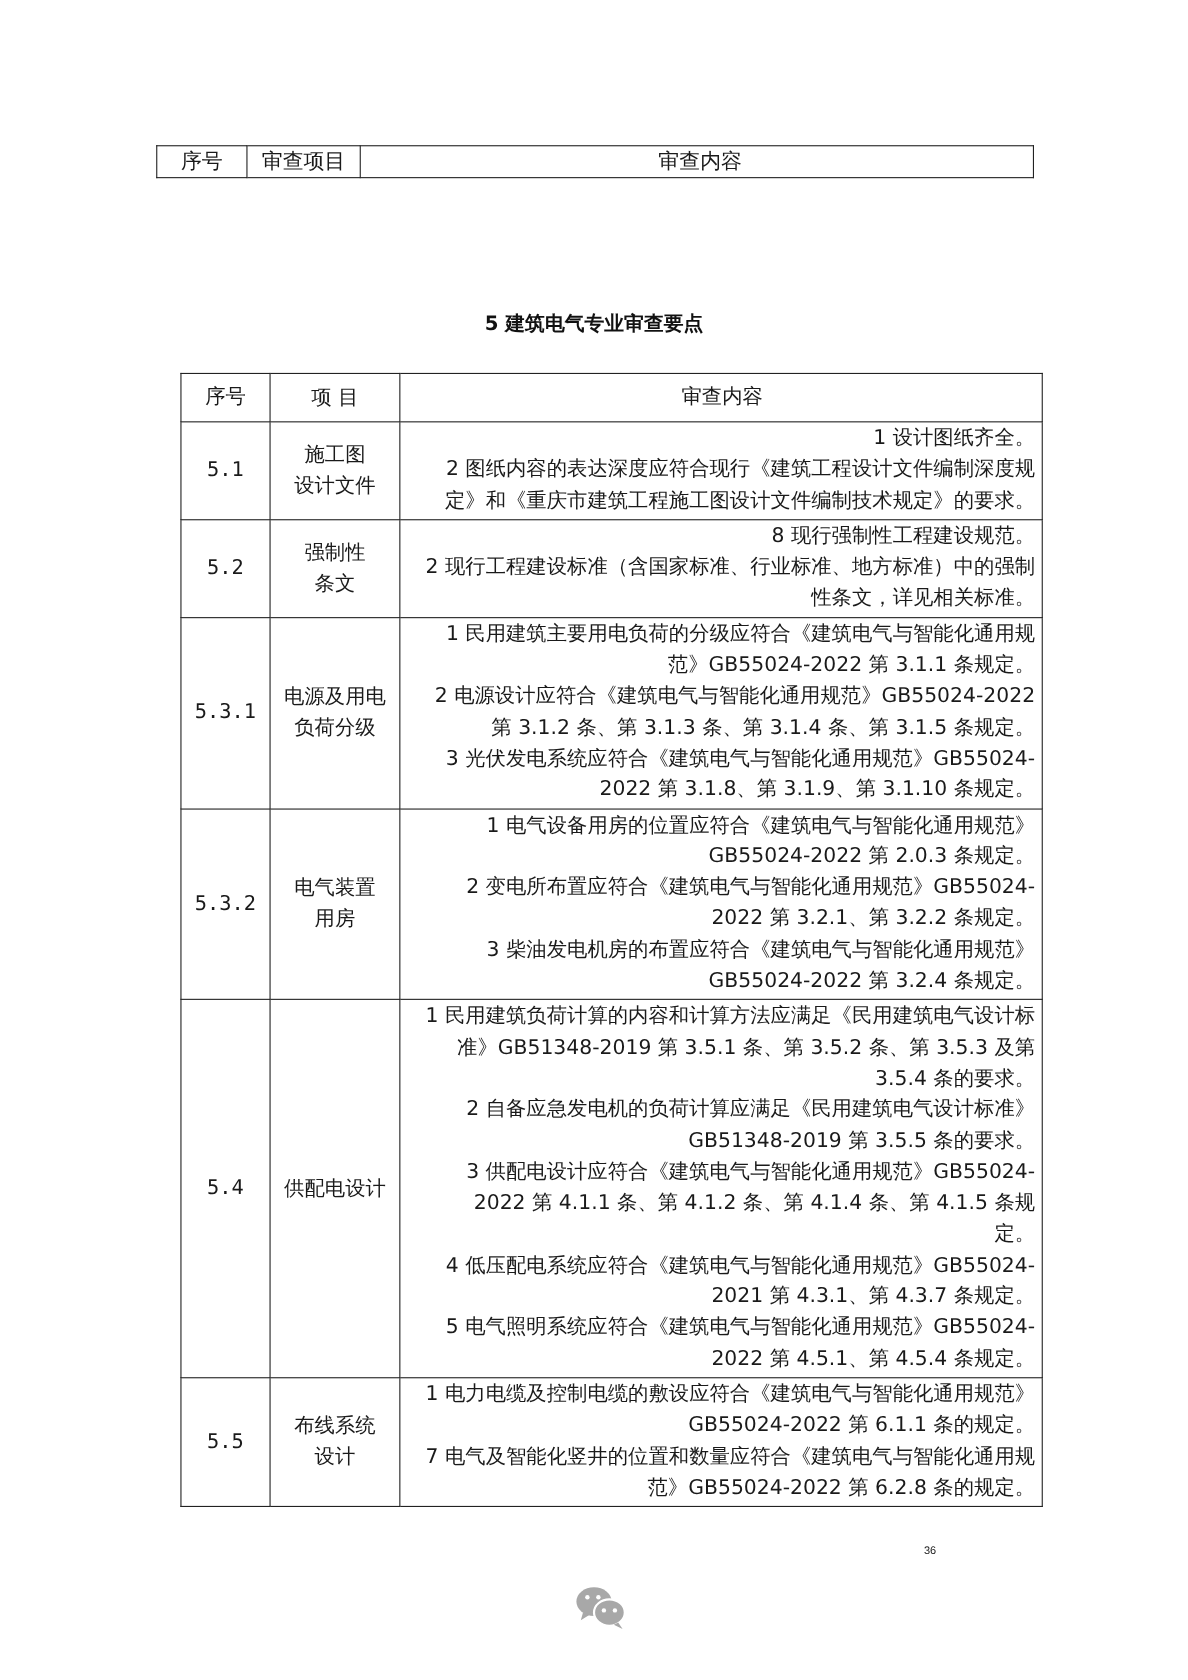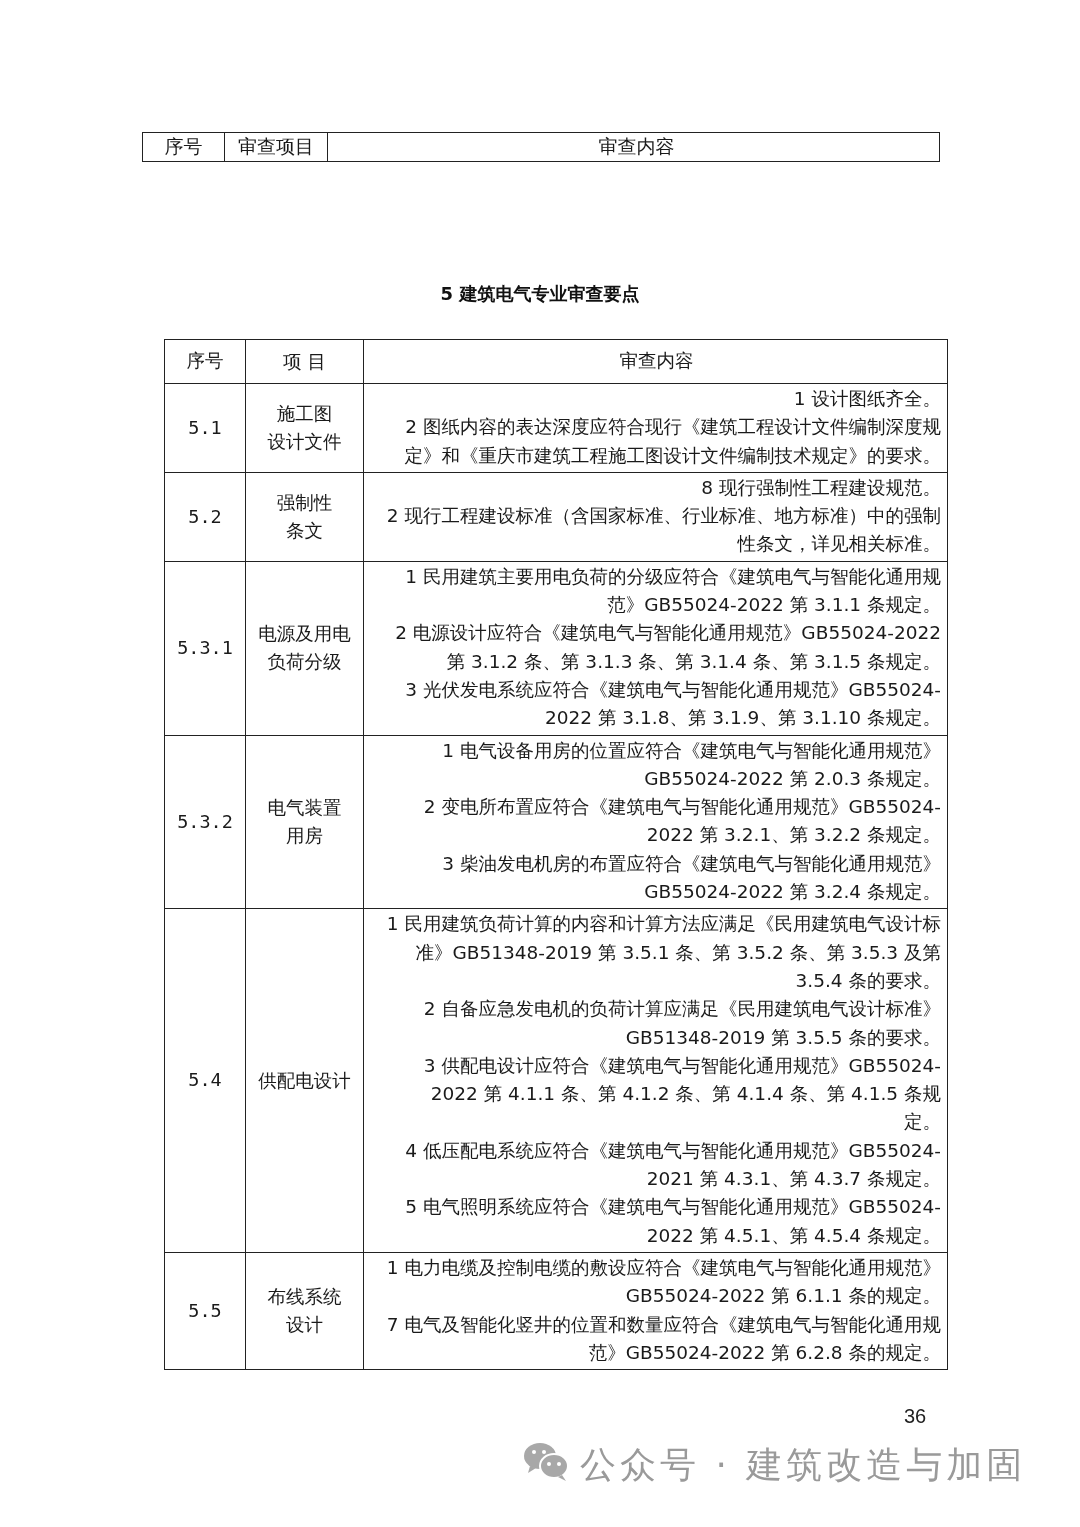--- a/index.html
+++ b/index.html
@@ -17,21 +17,21 @@
   .title { position:absolute; left:0; width:1080px; top:282px; text-align:center;
            font-size:18px; font-weight:bold; color:#111; }
   .t2 { left:164px; top:339px; width:784px; }
   .t2 td { font-size:18.5px; line-height:28.3px; vertical-align:middle; }
   .t2 .c1 { width:80px; text-align:center; }
   .t2 .c2 { width:117px; text-align:center; line-height:28px; }
   .t2 .c3 { text-align:right; padding:1px 6px 2px 8px; }
   .t2 .hdr td { height:40px; text-align:center; }
   .item { display:block; padding-left:28px; text-indent:-22px; }
   .item.tight { padding-left:22px; text-indent:-16px; }
-  .pageno { position:absolute; left:904px; top:1405px; font-size:20px; color:#222; font-family:"Liberation Sans", sans-serif; }
+  .pageno { position:absolute; left:840px; top:1405px; font-size:10px; color:#222; font-family:"Liberation Sans", sans-serif; }
   .wm { position:absolute; left:522px; top:1440px; display:flex; align-items:center; color:#9a9a9a; font-size:36px; }
   .wm .txt { margin-left:8px; letter-spacing:4px; }
 </style>
 </head>
 <body>
 
 <table class="t1">
   <tbody>
       <tr class="hdr">
     <td class="c1">序号</td>
@@ -138,14 +138,13 @@
       <ellipse cx="18" cy="16" rx="16" ry="13" fill="#a8a8a8"></ellipse>
       <path d="M8 26 L6 33 L14 28 Z" fill="#a8a8a8"></path>
       <ellipse cx="32" cy="26" rx="14" ry="12" fill="#a8a8a8" stroke="#ffffff" stroke-width="2"></ellipse>
       <path d="M40 35 L44 41 L36 37 Z" fill="#a8a8a8"></path>
       <circle cx="12" cy="12" r="2" fill="#fff"></circle>
         <circle cx="22" cy="12" r="2" fill="#fff"></circle>
       <circle cx="27" cy="24" r="2" fill="#fff"></circle>
         <circle cx="37" cy="24" r="2" fill="#fff"></circle>
     </svg>
   </span>
-  <span class="txt">公众号 · 建筑改造与加固</span>
 </div>
 
 </body></html>

